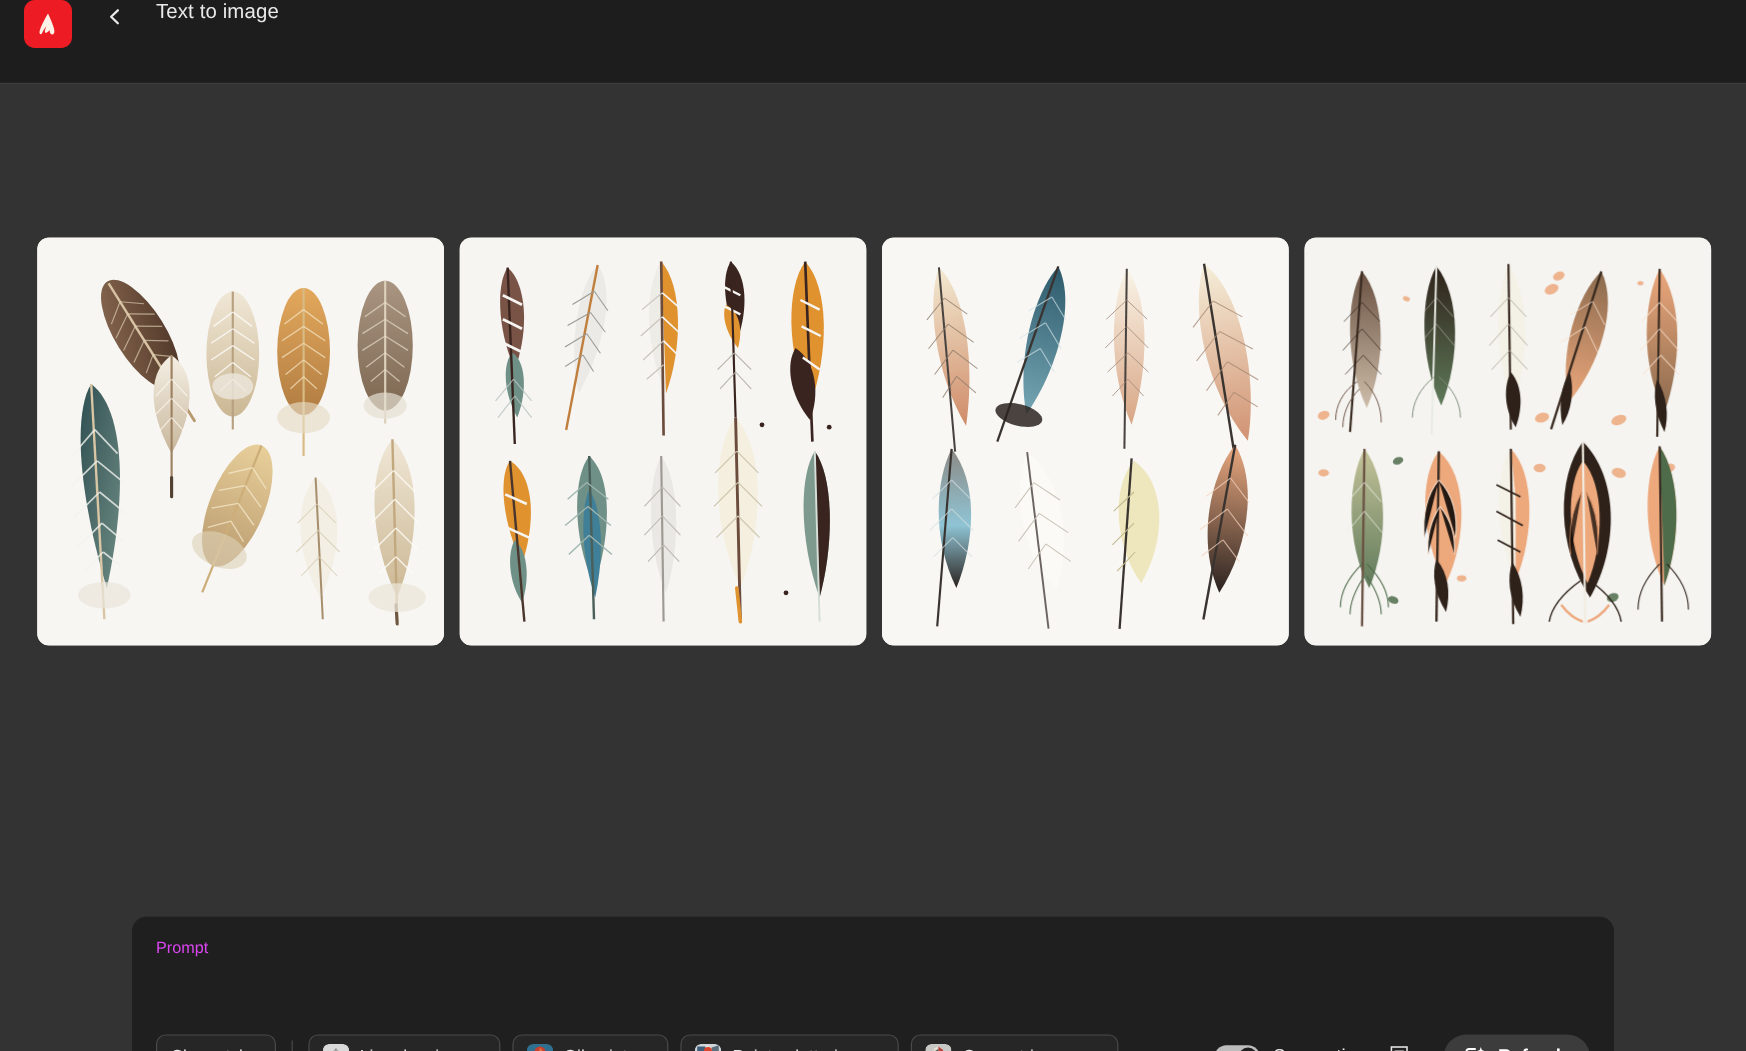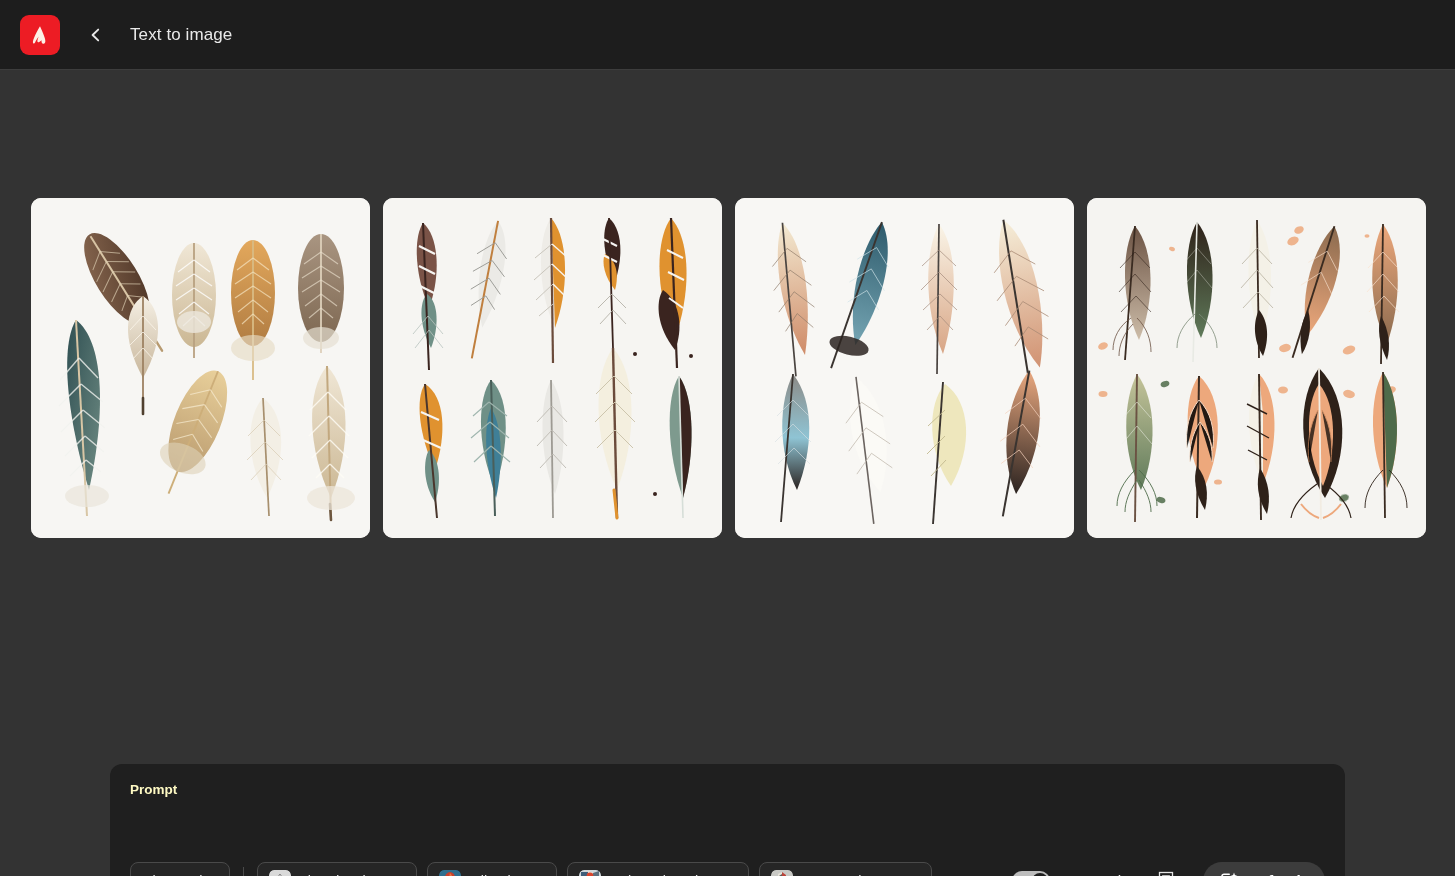--- a/index.html
+++ b/index.html
@@ -9,21 +9,20 @@
     font-family: "Liberation Sans", sans-serif;
     overflow: hidden;
   }
 
   
   .header {
     height: 70px;
     background: #1d1d1d;
     border-bottom: 1px solid #3d3d3d;
     display: flex;
-    align-items: center;
     padding: 0 20px;
     gap: 16px;
   }
   .logo {
     width: 40px; height: 40px;
     border-radius: 9px;
     background: #ed1c24;
     display: flex; align-items: center; justify-content: center;
     flex: 0 0 auto;
     cursor: pointer;
@@ -71,24 +70,23 @@
     position: absolute;
     left: 110px;
     top: 694px;
     width: 1235px;
     height: 155px;
     background: #1f1f1f;
     border-radius: 12px;
     padding: 18px 20px 16px 20px;
   }
   .prompt-label {
-    color: #fef9c3;
+    color: #d946ef;
     font-size: 13.5px;
     margin-bottom: 9px;
-    font-weight: bold;
   }
   .prompt-text {
     color: #fbfbfb;
     font-size: 16.5px;
     font-weight: bold;
     letter-spacing: -.1px;
     white-space: nowrap;
   }
   .chip-row {
     position: absolute;

